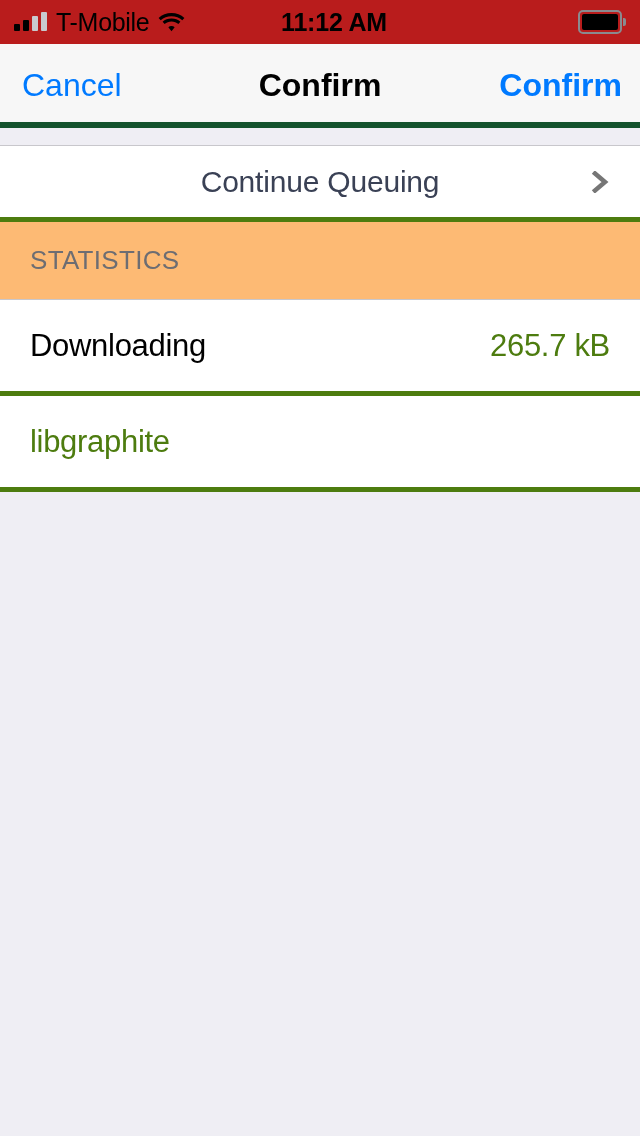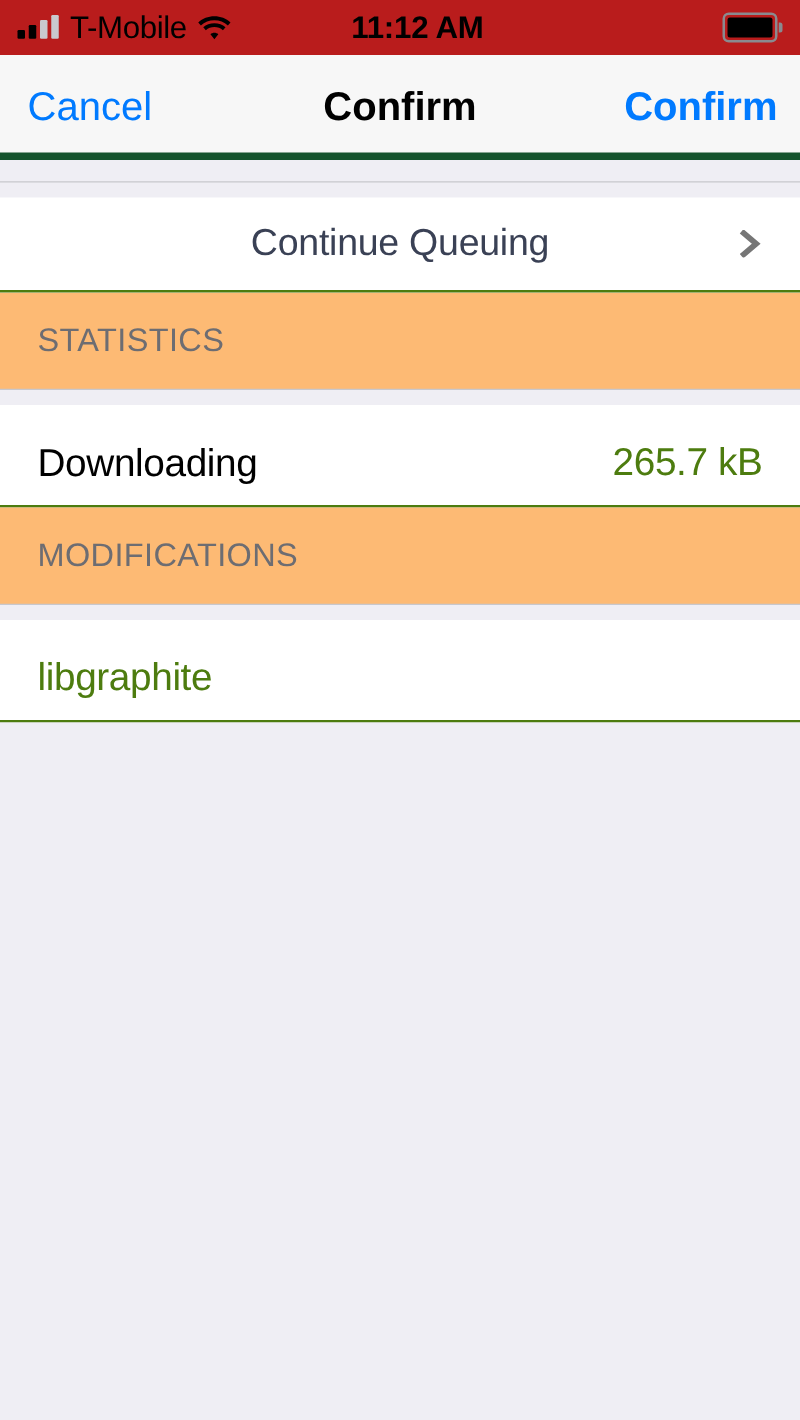--- a/index.html
+++ b/index.html
@@ -76,25 +76,24 @@
     position:absolute; left:0; right:0; top:0; height:83px;
     display:flex; align-items:center; justify-content:center;
     font-size:32px; font-weight:bold; color:#000;
   }
 
   
   .gap { height:18px; background:#efeef4; border-bottom:1px solid #c8c7cc; }
 
   .row {
     background:#fff;
-    border-bottom:2px solid #4d7c0f;
+    border-bottom:5px solid #4d7c0f;
     padding:0 30px;
     display:flex; align-items:center;
     min-height:76px;
-    margin-top:12px;
   }
   .row.center {
     justify-content:center;
     position:relative;
     min-height:76px;
   }
   .row-center-label {
     font-size:30px; color:#3a4155; letter-spacing:-0.2px;
   }
   .chevron {
@@ -111,22 +110,22 @@
     display:flex; align-items:center;
     padding:0 30px;
   }
   .section-header span {
     font-size:26px; color:#6d6d72;
     letter-spacing:0.3px;
   }
 
   .row.kv {
     justify-content:space-between;
-    align-items:flex-end;
-    padding-top:24px; padding-bottom:12px;
+    align-items:center;
+    padding-top:24px; padding-bottom:23px;
   }
   .kv-key {
     font-size:31px; color:#000; letter-spacing:-0.3px;
     line-height:1.35;
   }
   .kv-val {
     font-size:31px; color:#4d7c0f; text-align:right;
     letter-spacing:-0.3px; line-height:1.42;
     max-width:60%;
   }
@@ -191,23 +190,20 @@
     <div class="section-header">
       <span>STATISTICS</span>
     </div>
     <div class="row kv">
       <div class="kv-key">Downloading</div>
       <div class="kv-val">
         <div>265.7 kB</div>
       </div>
     </div>
 
-    <div class="section-header">
-      <span>MODIFICATIONS</span>
-    </div>
     <div class="row kv">
       <div class="kv-val">
         <div>libgraphite</div>
       </div>
     </div>
 
     <div class="filler"></div>
   </div>
 
 </div>

